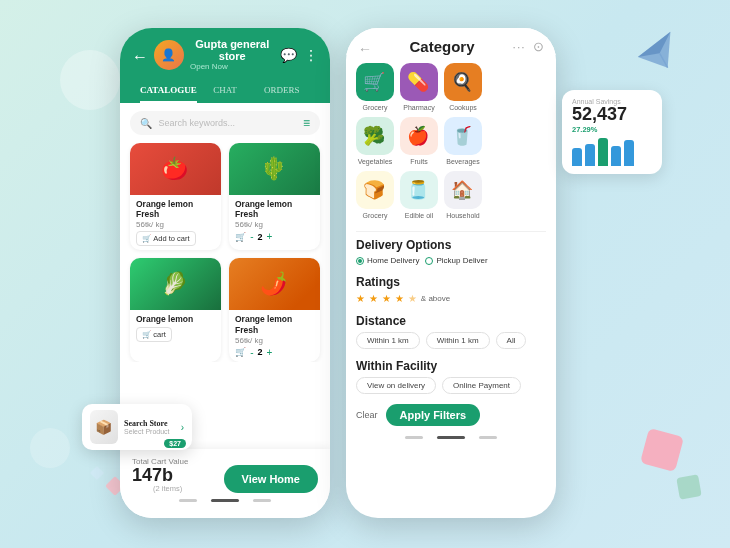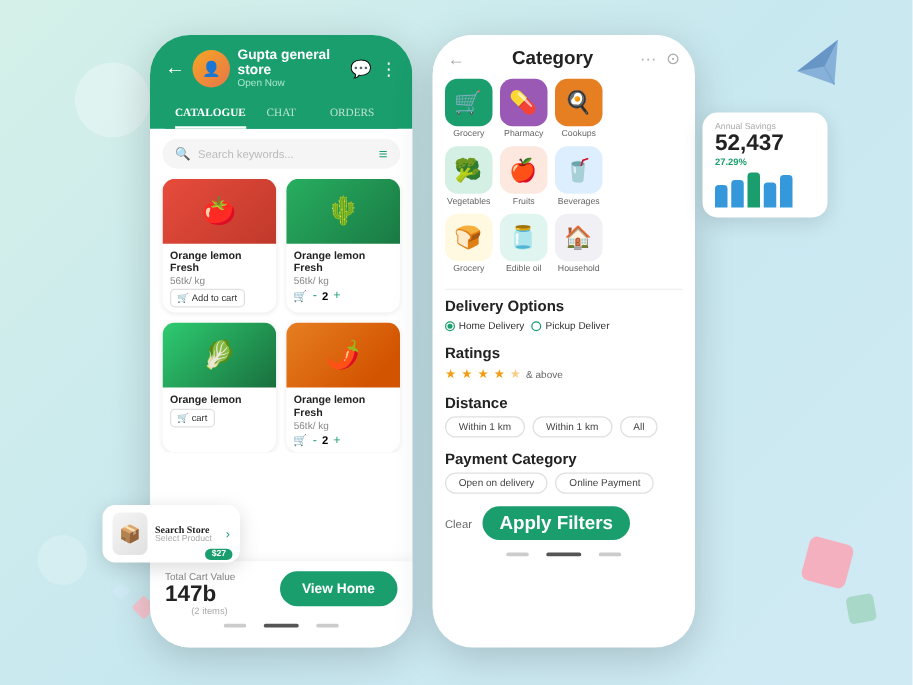--- a/index.html
+++ b/index.html
@@ -66,20 +66,21 @@
     }
 
     .store-info {
       flex: 1;
     }
 
     .store-name {
       color: #fff;
       font-size: 11px;
       font-weight: 700;
+      text-align: center;
     }
 
     .store-status {
       color: #a8e6cf;
       font-size: 8px;
     }
 
     .header-icons {
       display: flex;
       gap: 6px;
@@ -241,21 +242,21 @@
       bottom: 0;
       left: 0;
       right: 0;
       background: #fff;
       padding: 8px 12px 12px 12px;
       box-shadow: 0 -2px 8px rgba(0,0,0,0.06);
     }
 
     .cart-total-row {
       display: flex;
-      align-items: flex-start;
+      align-items: flex-end;
       justify-content: space-between;
     }
 
     .cart-total-label {
       font-size: 8px;
       color: #888;
     }
 
     .cart-total-value {
       font-size: 18px;
@@ -518,21 +519,21 @@
       border: none;
       cursor: pointer;
     }
 
     .apply-btn {
       background: #1a9e6e;
       color: #fff;
       border: none;
       border-radius: 14px;
       padding: 5px 14px;
-      font-size: 15px;
+      font-size: 11px;
       font-weight: 700;
       cursor: pointer;
     }
 
     
     .stats-card {
       position: absolute;
       right: 68px;
       top: 90px;
       background: #fff;
@@ -830,23 +831,23 @@
       <span class="ratings-label">&amp; above</span>
     </div>
 
     <div class="section-title">Distance</div>
     <div class="distance-chips">
       <div class="chip">Within 1 km</div>
       <div class="chip">Within 1 km</div>
       <div class="chip">All</div>
     </div>
 
-    <div class="section-title">Payment Category</div>
+    <div class="section-title">Within Facility</div>
     <div class="payment-chips">
-      <div class="chip">Open on delivery</div>
+      <div class="chip">View on delivery</div>
       <div class="chip">Online Payment</div>
     </div>
 
     <div class="filter-actions">
       <button class="clear-btn">Clear</button>
       <button class="apply-btn">Apply Filters</button>
     </div>
 
     <div class="phone-nav-bar">
       <div class="nav-dot"></div>

